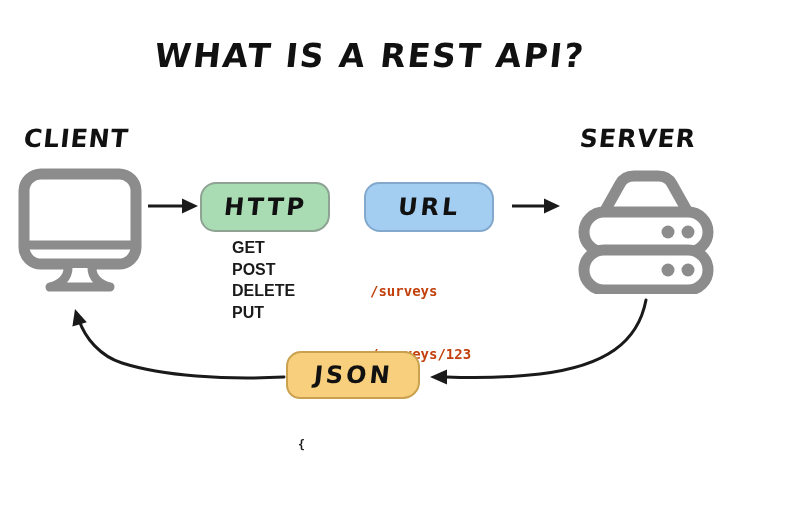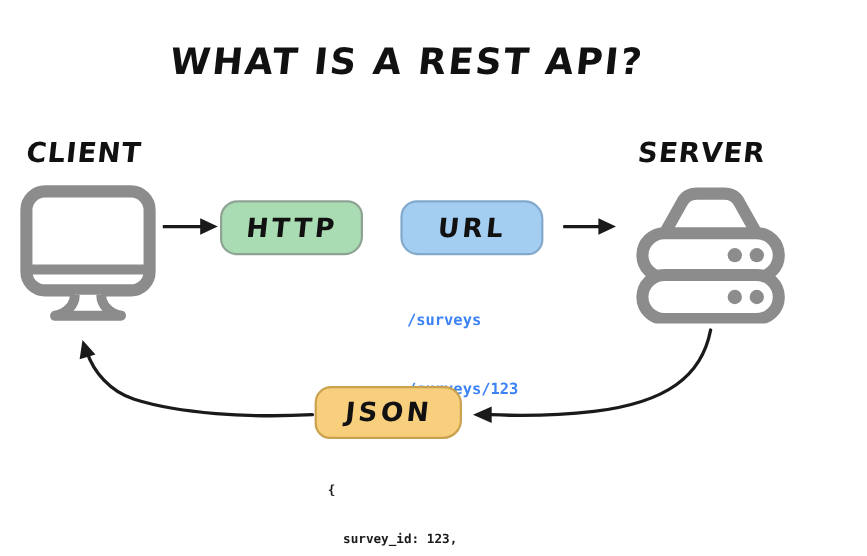--- a/index.html
+++ b/index.html
@@ -41,21 +41,21 @@
     border:2.5px solid #c9a14f;border-radius:15px 16px 17px 14px;
   }
   .methods{
     left:232px;top:237px;
     font-family:"Liberation Sans","DejaVu Sans",sans-serif;
     font-size:16px;font-weight:600;line-height:21.5px;color:#1a1a1a;
   }
   .paths{
     left:370px;top:239px;
     font-family:"DejaVu Sans Mono",monospace;
-    font-size:14px;font-weight:600;line-height:21px;color:#3b82f6;
+    font-size:14px;font-weight:600;line-height:21px;color:#c2410c;
     white-space:pre;
   }
   .code{
     left:298px;top:408px;
     font-family:"DejaVu Sans Mono",monospace;
     font-size:11.5px;font-weight:bold;line-height:15px;color:#1a1a1a;
     white-space:pre;
   }
   .icon-svg{display:block;}
   .arrow-layer{left:0;top:0;pointer-events:none;}
@@ -104,34 +104,39 @@
     <rect x="8" y="82" width="124" height="40" rx="20" fill="#fff" stroke="var(--icon-gray,#8c8c8c)" stroke-width="11"></rect>
     <circle cx="92" cy="64" r="6.5" fill="var(--icon-gray,#8c8c8c)"></circle>
     <circle cx="112" cy="64" r="6.5" fill="var(--icon-gray,#8c8c8c)"></circle>
     <circle cx="92" cy="102" r="6.5" fill="var(--icon-gray,#8c8c8c)"></circle>
     <circle cx="112" cy="102" r="6.5" fill="var(--icon-gray,#8c8c8c)"></circle>
   </svg>
 
   <div class="abs pill http-box" style="background-color: rgb(169, 220, 178);">
     <span class="hand">HTTP</span>
   </div>
+  <div class="abs methods">
+    <div>GET</div>
+    <div>POST</div>
+    <div>DELETE</div>
+    <div>PUT</div>
+  </div>
 
   <div class="abs pill url-box" style="background-color: rgb(163, 205, 241);">
     <span class="hand">URL</span>
   </div>
   <div class="abs paths">
     <div>/surveys</div>
     <div>/surveys/123</div>
   </div>
 
   <div class="abs pill json-box" style="background-color: rgb(248, 207, 124);">
     <span class="hand">JSON</span>
   </div>
   <div class="abs code">
     <div>{</div>
-    <div>  survey_id: 123,</div>
     
     
     
     
   </div>
 
 </div>
 
 </body></html>

